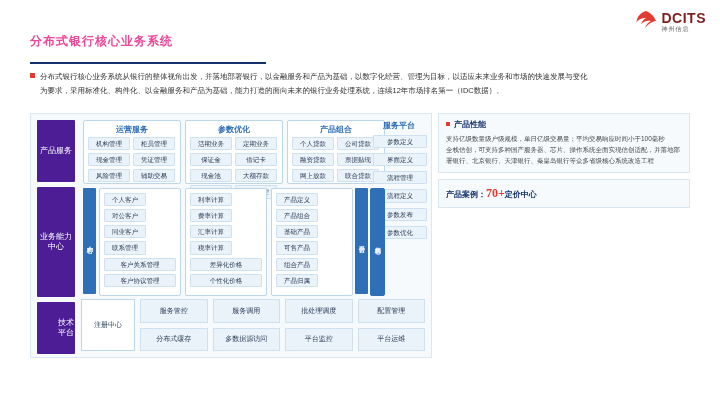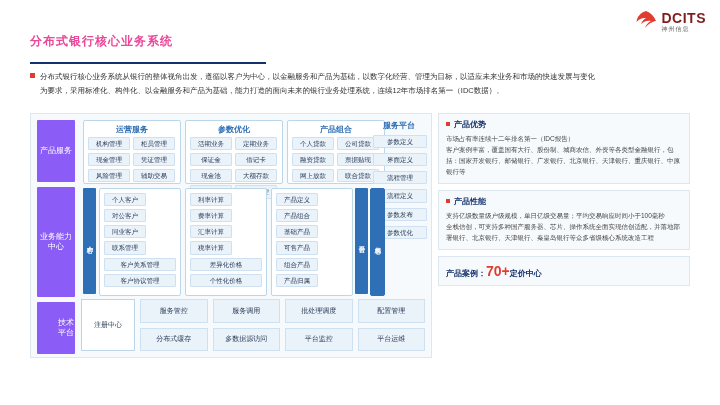--- a/index.html
+++ b/index.html
@@ -16,21 +16,21 @@
   .title{position:absolute;left:30px;top:33px;font-size:12px;font-weight:bold;color:#ec4899;letter-spacing:1px;}
   .title-rule{position:absolute;left:30px;top:62px;width:236px;height:2px;background:#13316b;}
 
   .intro{position:absolute;left:30px;top:70px;width:660px;font-size:7.5px;color:#333;line-height:1.85;}
   .intro .bullet{display:inline-block;width:5px;height:5px;background:#e03c31;margin-right:5px;vertical-align:1px;}
 
   
   .diagram{position:absolute;left:30px;top:113px;width:400px;height:243px;background:#f7fafd;border:1px solid #dde7f0;}
 
   .vcol{position:absolute;left:6px;top:6px;width:38px;display:flex;flex-direction:column;gap:5px;}
-  .vcell{background:#8b5cf6;color:#fff;font-size:8px;display:flex;align-items:center;justify-content:center;text-align:center;line-height:1.25;border-radius:1px;}
+  .vcell{background:#4c1d95;color:#fff;font-size:8px;display:flex;align-items:center;justify-content:center;text-align:center;line-height:1.25;border-radius:1px;}
   .vcell.c1{height:62px;}
   .vcell.c2{height:110px;}
   .vcell.c3{height:52px;padding-left:20px;}
 
   .group{position:absolute;border:1px solid #bcd6ea;background:#fff;border-radius:2px;}
   .group-title{font-size:8px;color:#2f6fb5;text-align:center;padding:3px 0 2px;font-weight:bold;}
   .chips{display:flex;flex-wrap:wrap;gap:3px;padding:0 4px 4px;justify-content:flex-start;}
   .chip{background:#eaf2fa;border:1px solid #cfe0f0;color:#2a3c55;font-size:6.5px;border-radius:1px;padding:2px 0;text-align:center;line-height:1.1;}
 
   .chip.w1{width:40px;}
@@ -47,21 +47,21 @@
   .tech-grid{flex:1;display:grid;grid-template-columns:repeat(4,1fr);grid-template-rows:1fr 1fr;gap:5px;}
   .tech-cell{background:#eaf2fa;border:1px solid #cfe0f0;color:#2a3c55;font-size:7px;display:flex;align-items:center;justify-content:center;}
 
   
   .right{position:absolute;left:438px;top:113px;width:252px;}
   .rpanel{background:#f7fafd;border:1px solid #dde7f0;margin-bottom:6px;padding:5px 7px 6px;}
   .rhead{font-size:8px;font-weight:bold;color:#13316b;margin-bottom:3px;}
   .rhead .sq{display:inline-block;width:4px;height:4px;background:#e03c31;margin-right:4px;vertical-align:1px;}
   .rtext{font-size:6.5px;color:#444;line-height:1.7;}
   .rcase{background:#f7fafd;border:1px solid #dde7f0;padding:6px 7px;font-size:8px;color:#13316b;font-weight:bold;}
-  .rcase .num{color:#e03c31;font-size:14px;}
+  .rcase .num{color:#e03c31;font-size:12px;font-family:Liberation Serif, serif;}
 
   
   .midlab{position:absolute;width:13px;background:#2f6fb5;color:#fff;font-size:6.5px;border-radius:1px;display:flex;align-items:center;justify-content:center;}
   .midlab s{writing-mode:vertical-rl;text-orientation:upright;font-style:normal;line-height:1.05;letter-spacing:0px;}
 </style>
 </head>
 <body>
 
 <div class="page">
 
@@ -74,21 +74,21 @@
     <div class="logo-text">
       <div class="logo-name">DCITS</div>
       <div class="logo-sub">神州信息</div>
     </div>
   </div>
 
   <div class="title">分布式银行核心业务系统</div>
   <div class="title-rule"></div>
 
   <div class="intro">
-    <span class="bullet"></span><span>分布式银行核心业务系统从银行的整体视角出发，遵循以客户为中心，以金融服务和产品为基础，以数字化经营、管理为目标，以适应未来业务和市场的快速发展与变化</span><br>
+    <span class="bullet"></span><span>分布式银行核心业务系统从银行的整体视角出发，并落地部署银行，以金融服务和产品为基础，以数字化经营、管理为目标，以适应未来业务和市场的快速发展与变化</span><br>
     <span style="display:inline-block;width:10px;"></span><span>为要求，采用标准化、构件化、以金融服务和产品为基础，能力打造的面向未来的银行业务处理系统，连续12年市场排名第一（IDC数据）。</span>
   </div>
 
   <div class="diagram">
 
     <div class="vcol">
       <div class="vcell c1">产品服务</div>
       <div class="vcell c2">业务能力中心</div>
       <div class="vcell c3">技术平台</div>
     </div>
@@ -215,25 +215,20 @@
         <div class="tech-cell">多数据源访问</div>
         <div class="tech-cell">平台监控</div>
         <div class="tech-cell">平台运维</div>
       </div>
     </div>
   </div>
 
   <div class="right">
 
 
-    <div class="rpanel">
-      <div class="rhead"><span class="sq"></span><span>产品优势</span></div>
-      <div class="rtext" style="white-space:pre-line;">市场占有率连续十二年排名第一（IDC报告）
-客户案例丰富，覆盖国有大行、股份制、城商农信、外资等各类型金融银行，包括：国家开发银行、邮储银行、广发银行、北京银行、天津银行、重庆银行、中原银行等</div>
-    </div>
 
     <div class="rpanel">
       <div class="rhead"><span class="sq"></span><span>产品性能</span></div>
       <div class="rtext" style="white-space:pre-line;">支持亿级数量级户级规模，单日亿级交易量；平均交易响应时间小于100毫秒
 全栈信创，可支持多种国产服务器、芯片、操作系统全面实现信创适配，并落地部署银行、北京银行、天津银行、秦皇岛银行等众多省级核心系统改造工程</div>
     </div>
 
     <div class="rcase">
       <span class="sq"></span><span>产品案例：</span><span class="num">70+</span><span>定价中心</span>
     </div>

